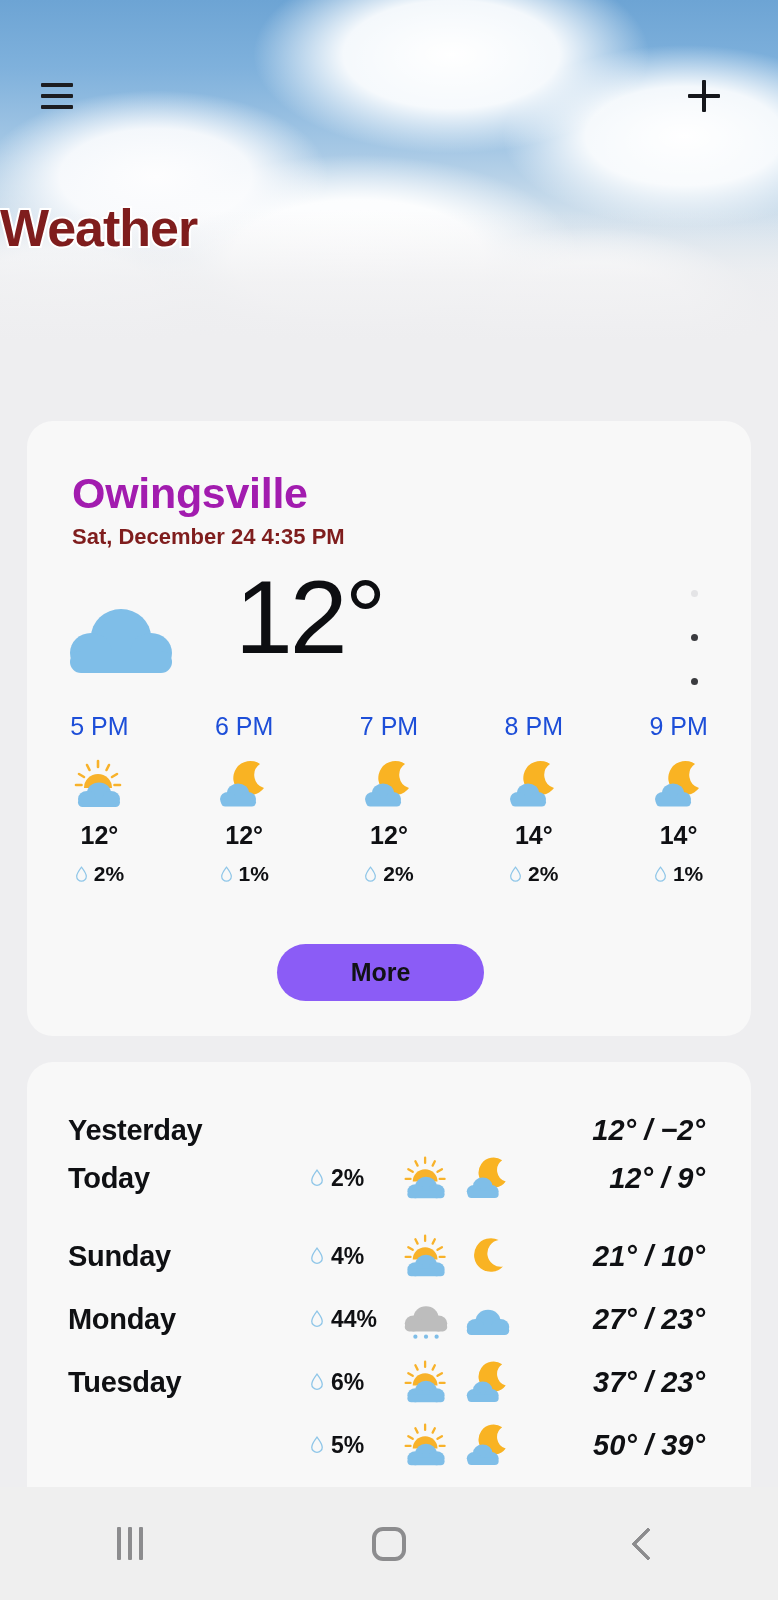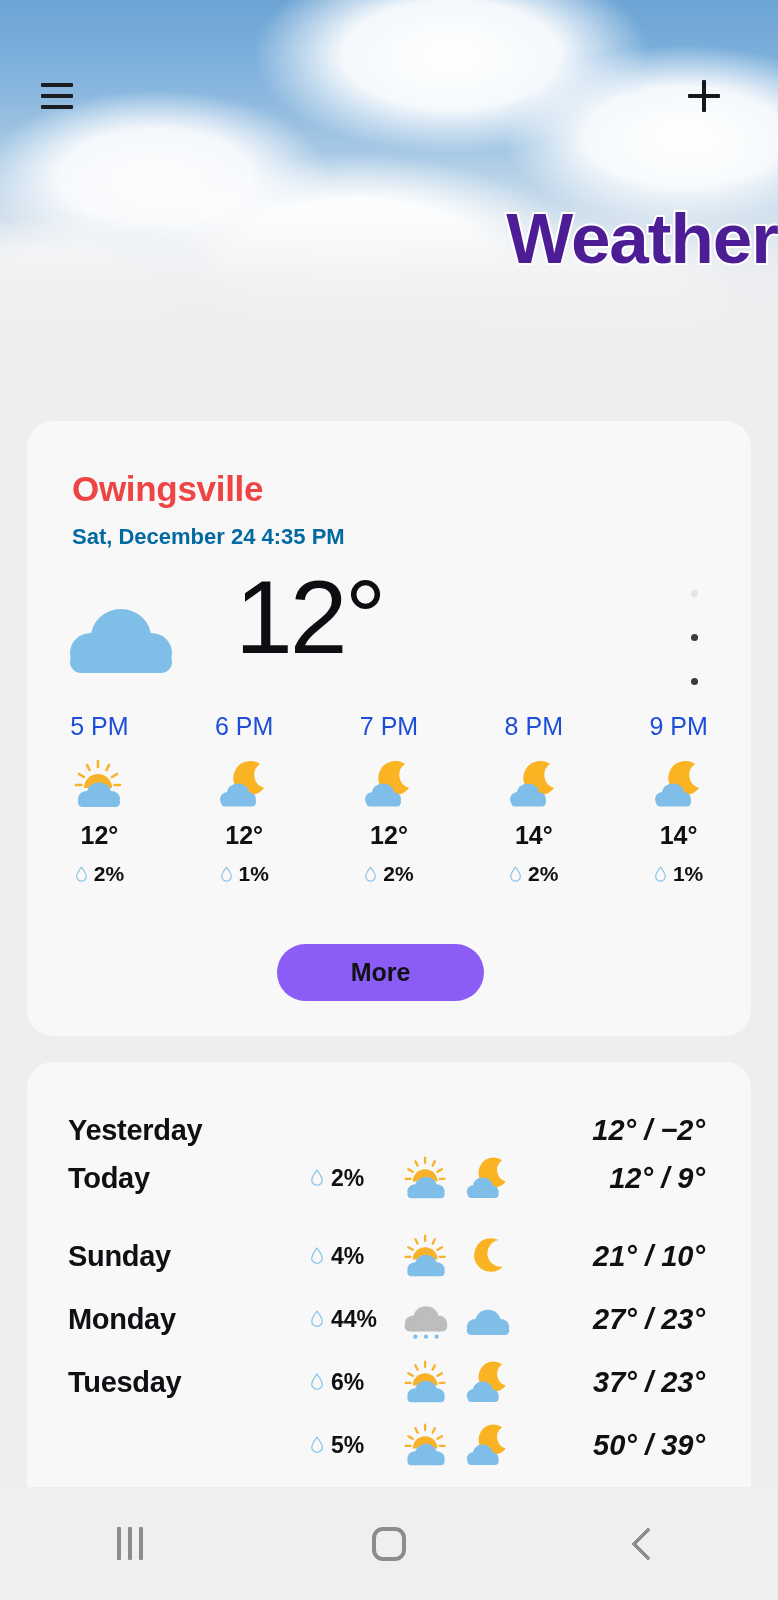--- a/index.html
+++ b/index.html
@@ -39,43 +39,43 @@
     background: #1c1d21; margin: 7px 0 0 3px;
   }
   #menu-btn span:first-child { margin-top: 9px; }
   #add-btn { right: 52px; top: 74px; width: 44px; height: 44px; }
   #add-btn .h, #add-btn .v { position:absolute; background:#15171c; border-radius:1px; }
   #add-btn .h { left: 6px; top: 20px; width: 32px; height: 4px; }
   #add-btn .v { left: 20px; top: 6px; width: 4px; height: 32px; }
 
   .hero-title {
     position: absolute; left: 0; right: 0; top: 198px;
-    text-align: right;
-    font-size: 71px; font-weight: 700; letter-spacing: -1px;
-    color: #4c1d95;
+    text-align: left;
+    font-size: 52px; font-weight: 700; letter-spacing: -1px;
+    color: #7f1d1d;
     -webkit-text-stroke: 4px #ffffff;
     paint-order: stroke fill;
     text-shadow: 0 1px 2px rgba(255,255,255,.9);
   }
 
   
   .card {
     position: absolute; left: 27px; width: 724px;
     background: #f8f8f8; border-radius: 26px;
   }
   #current-card { top: 421px; height: 615px; }
   #daily-card  { top: 1062px; height: 425px; border-bottom-left-radius: 0; border-bottom-right-radius: 0; }
 
   .city {
     position:absolute; left: 45px; top: 48px;
-    font-size: 35px; font-weight: 700; color: #ef4444; letter-spacing: -0.3px;
+    font-size: 43px; font-weight: 700; color: #a21caf; letter-spacing: -0.3px;
   }
   .datetime {
     position:absolute; left: 45px; top: 103px;
-    font-size: 22px; font-weight: 700; color: #0369a1;
+    font-size: 22px; font-weight: 700; color: #7f1d1d;
   }
 
   .now-row { position:absolute; left: 40px; top: 150px; height: 120px; }
   .now-temp {
     position:absolute; left: 168px; top: -6px;
     font-size: 104px; font-weight: 400; color: #0d0e11; line-height: 1; letter-spacing: -3px;
   }
 
   .kebab { position:absolute; right: 52px; top: 165px; width: 8px; height: 100px; cursor:pointer; }
   .kebab i { position:absolute; left:0; width:7px; height:7px; border-radius:50%; background:#3a3b3f; }

